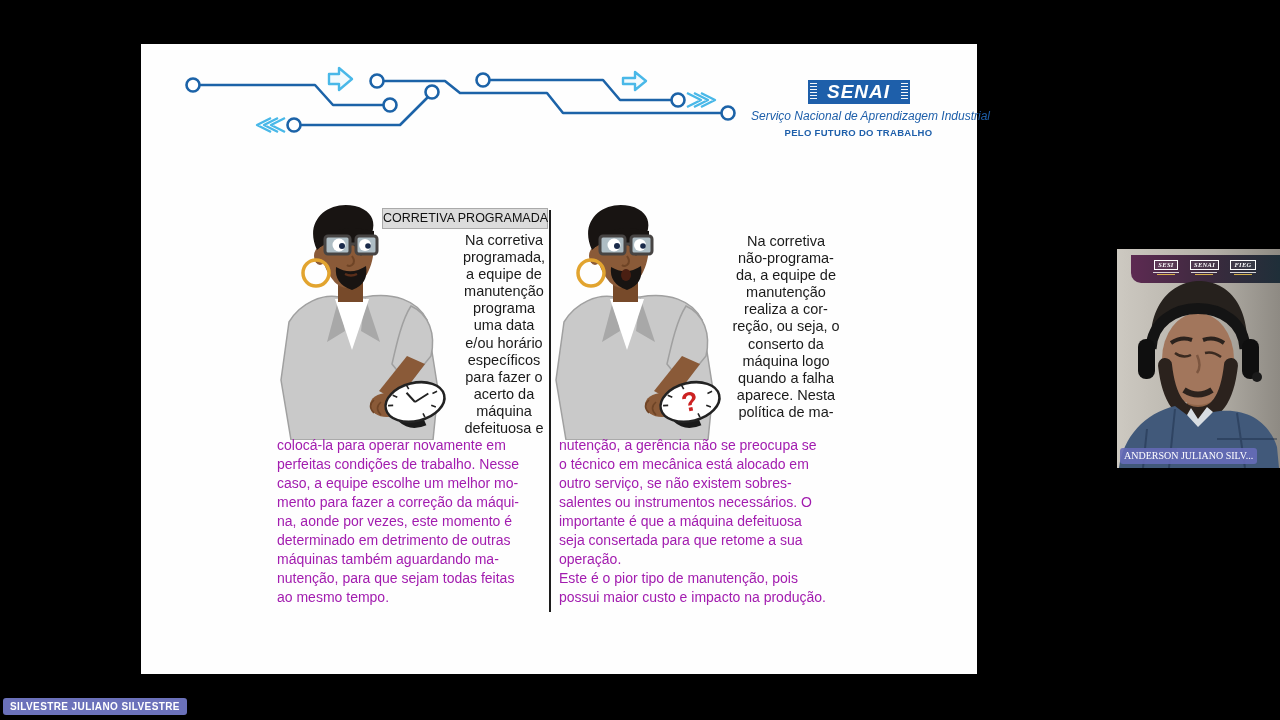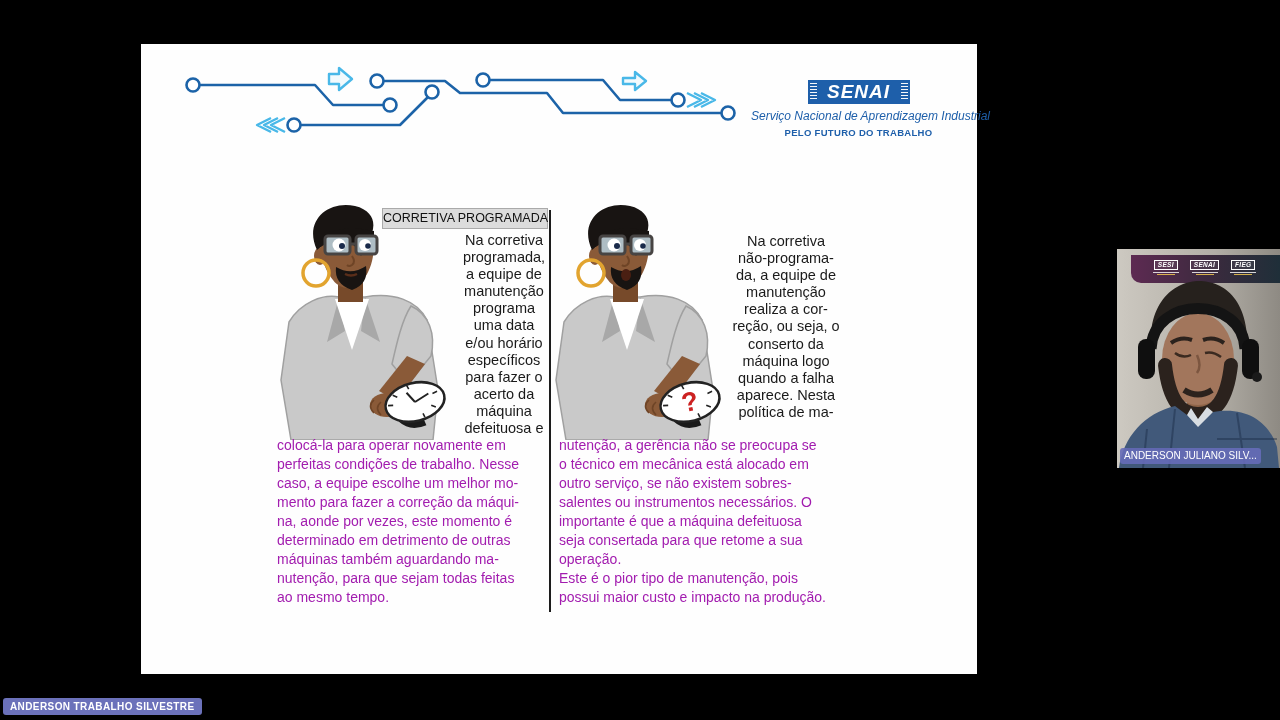--- a/index.html
+++ b/index.html
@@ -29,21 +29,21 @@
   .intro{position:absolute;font-size:14.5px;line-height:17.1px;color:#1a1a1a;white-space:pre-line;text-align:center;}
   .intro-left{left:313px;top:188px;width:100px;}
   .intro-right{left:581px;top:189px;width:128px;}
   .body-text{position:absolute;font-size:14px;line-height:19px;color:#a21caf;white-space:pre-line;}
   .body-left{left:136px;top:392px;width:290px;}
   .body-right{left:411px;top:392px;width:305px;margin-left:7px;}
   .char{position:absolute;width:175px;height:236px;}
   .char-left{left:134px;top:160px;}
   .char-right{left:409px;top:160px;}
   
-  .webcam{position:absolute;left:1117px;top:249px;width:163px;height:219px;overflow:hidden;background:#d946ef;}
+  .webcam{position:absolute;left:1117px;top:249px;width:163px;height:219px;overflow:hidden;background:#d946ef;font-family:Liberation Serif, serif;}
   .webcam svg{position:absolute;left:0;top:0;}
   .banner-logos{position:absolute;left:14px;top:11px;right:2px;height:22px;display:flex;
     justify-content:center;gap:11px;}
   .mini-logo{display:flex;flex-direction:column;align-items:center;}
   .mini-logo .box{border:1px solid #fff;color:#fff;font-size:6.5px;font-weight:bold;font-style:italic;
     line-height:8px;padding:0 3px;letter-spacing:.3px;background:rgba(255,255,255,.07);}
   .mini-logo .bar1{width:26px;height:1px;background:rgba(255,255,255,.8);margin-top:2px;}
   .mini-logo .bar2{width:18px;height:1px;background:rgba(255,210,80,.8);margin-top:1px;}
   .cam-label{position:absolute;left:3px;bottom:4px;max-width:153px;background:rgba(102,107,184,.9);
     color:#fff;font-size:10px;line-height:16px;padding:0 4px;border-radius:3px;white-space:nowrap;overflow:hidden;}
@@ -231,14 +231,14 @@
       </div>
       <div class="mini-logo">
         <span class="box">FIEG</span>
         <span class="bar1"></span>
           <span class="bar2"></span>
       </div>
     </div>
     <div class="cam-label">ANDERSON JULIANO SILV...</div>
   </div>
 
-  <div class="presenter-pill">ANDERSON TRABALHO SILVESTRE</div>
+  <div class="presenter-pill">SILVESTRE JULIANO SILVESTRE</div>
 </div>
 
 </body></html>

